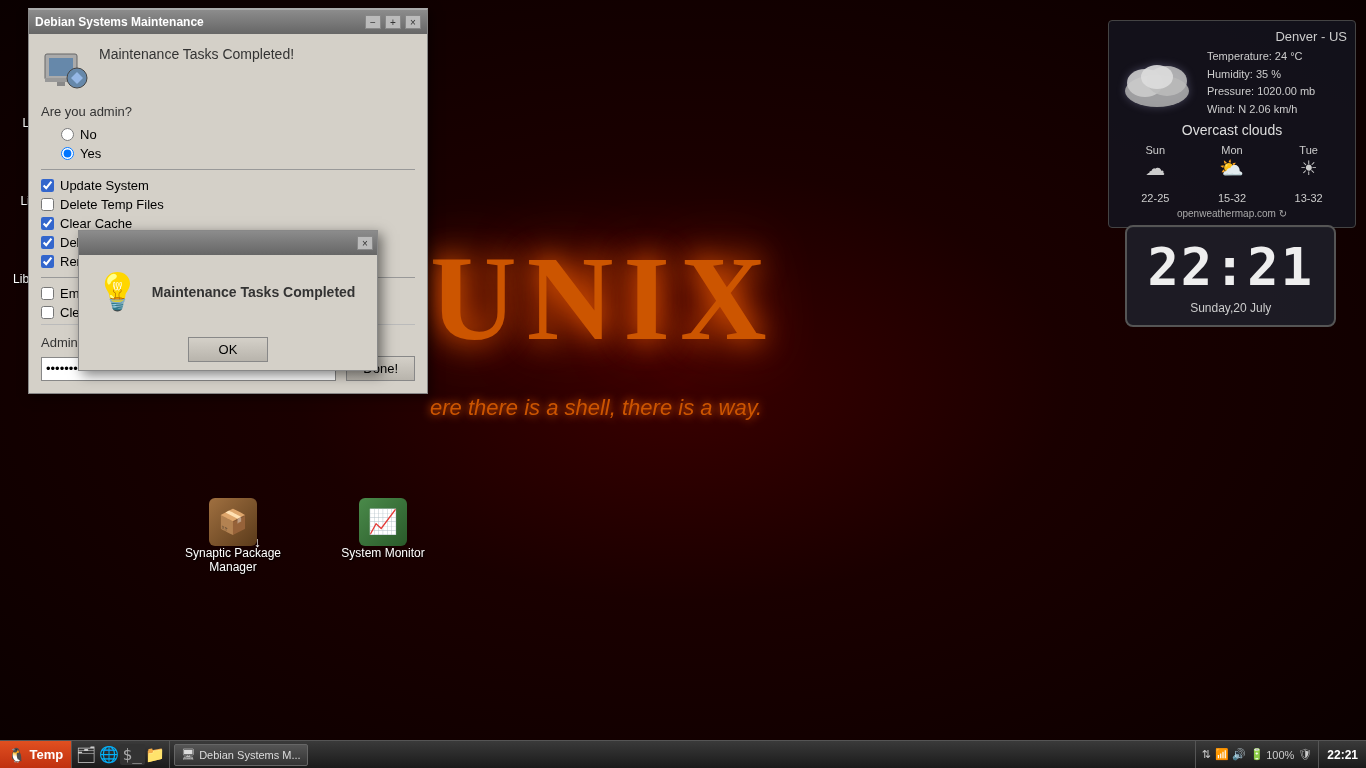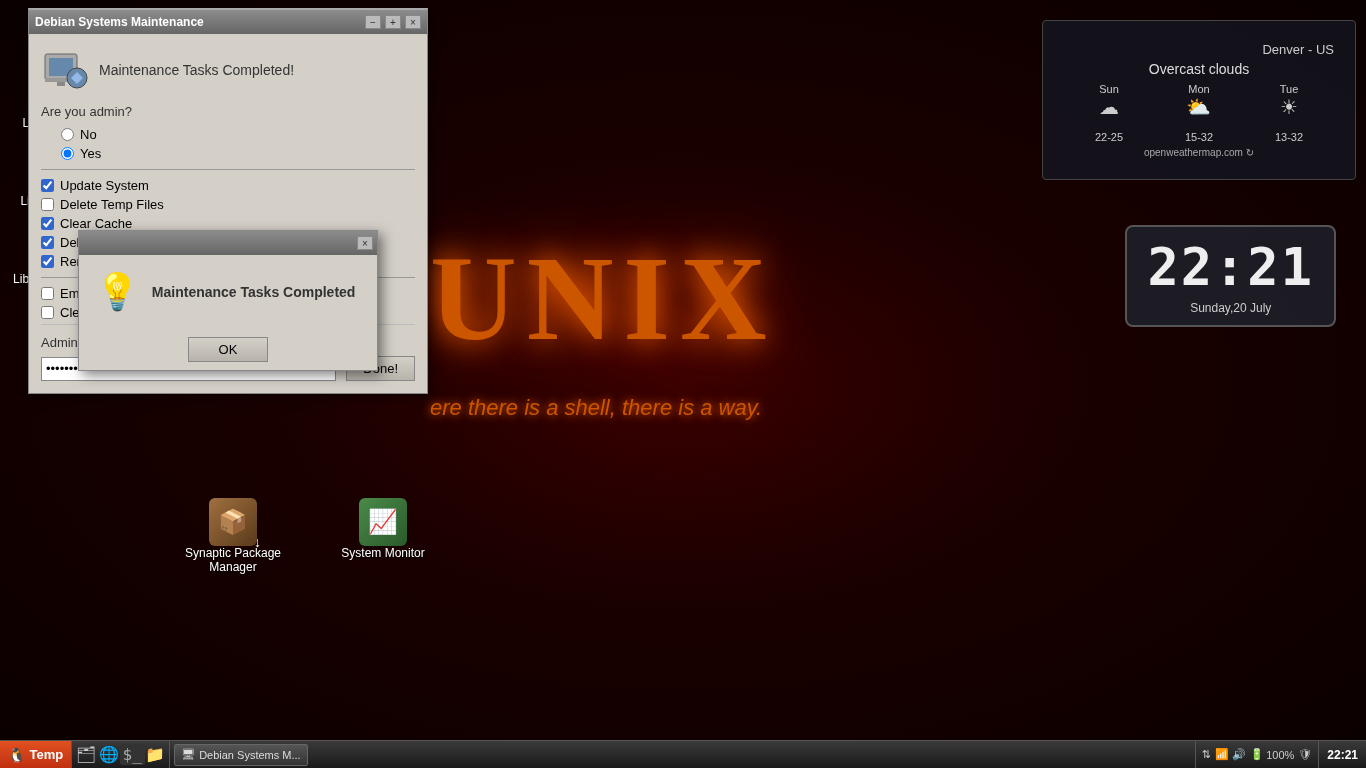--- a/index.html
+++ b/index.html
@@ -41,25 +41,25 @@
       font-size: 22px;
       font-style: italic;
       text-shadow: 0 0 10px #ff6600;
     }
 
     
     .weather-widget {
       position: absolute;
       top: 20px;
       right: 10px;
-      width: 314px;
+      width: 248px;
       background: rgba(20, 20, 30, 0.85);
       border: 1px solid #444;
       border-radius: 4px;
-      padding: 21px;
+      padding: 8px;
       color: #ddd;
     }
 
     .weather-location {
       text-align: right;
       font-size: 13px;
       color: #ccc;
       margin-bottom: 4px;
     }
 
@@ -210,21 +210,21 @@
       cursor: pointer;
       color: #333;
     }
 
     .window-body {
       padding: 12px;
     }
 
     .app-header {
       display: flex;
-      align-items: center;
+      align-items: flex-start;
       gap: 10px;
       margin-bottom: 10px;
     }
 
     .app-header-text {
       font-size: 14px;
       color: #333;
     }
 
     .radio-group {
@@ -473,20 +473,36 @@
 </head>
 <body>
 
 <div class="desktop"></div>
 
 <div class="unix-text">UNIX</div>
 <div class="unix-subtitle">ere there is a shell, there is a way.</div>
 
 <div class="weather-widget">
   <div class="weather-location">Denver - US</div>
+  <div class="weather-main">
+    <div class="weather-cloud-icon">
+      <svg class="cloud-svg" viewBox="0 0 80 60" width="80" height="60">
+        <ellipse cx="40" cy="38" rx="32" ry="16" fill="#aaa" opacity="0.9"></ellipse>
+        <ellipse cx="28" cy="30" rx="18" ry="14" fill="#ccc" opacity="0.9"></ellipse>
+        <ellipse cx="50" cy="28" rx="20" ry="15" fill="#bbb" opacity="0.9"></ellipse>
+        <ellipse cx="40" cy="24" rx="16" ry="12" fill="#ddd" opacity="0.9"></ellipse>
+      </svg>
+    </div>
+    <div class="weather-info">
+      <div>Temperature: 24 °C</div>
+      <div>Humidity: 35 %</div>
+      <div>Pressure: 1020.00 mb</div>
+      <div>Wind: N 2.06 km/h</div>
+    </div>
+  </div>
   <div class="weather-description">Overcast clouds</div>
   <div class="weather-forecast">
     <div class="forecast-day">
       <span>Sun</span><br>
       <span class="forecast-icon">☁</span><br>
       <span>22-25</span>
     </div>
     <div class="forecast-day">
       <span>Mon</span><br>
       <span class="forecast-icon">⛅</span><br>

